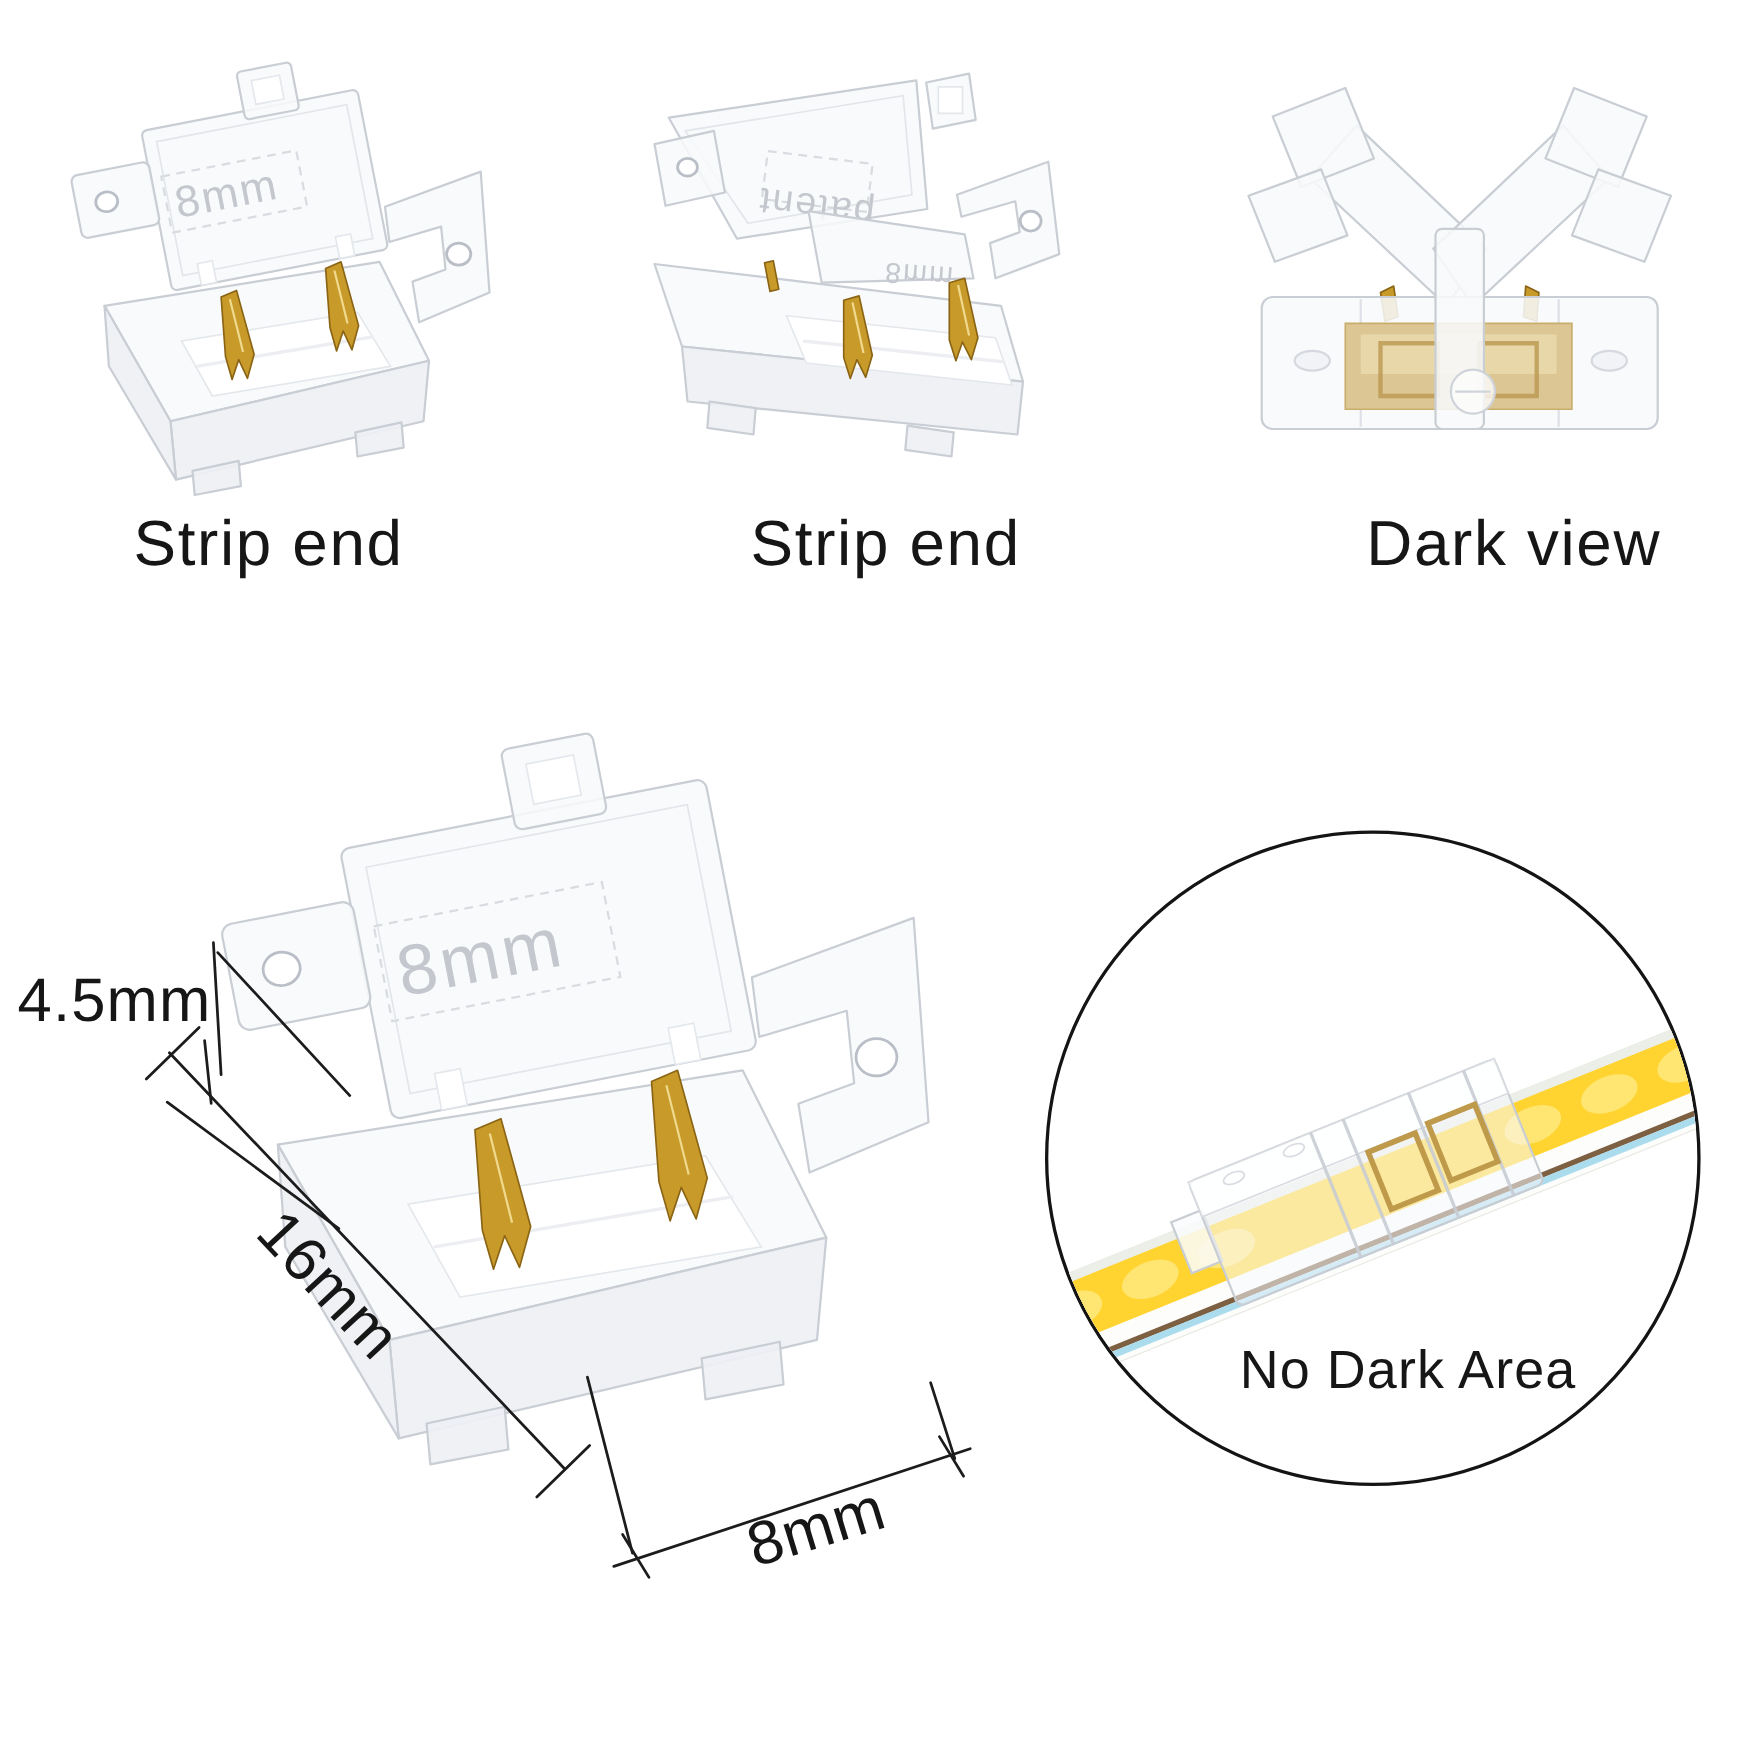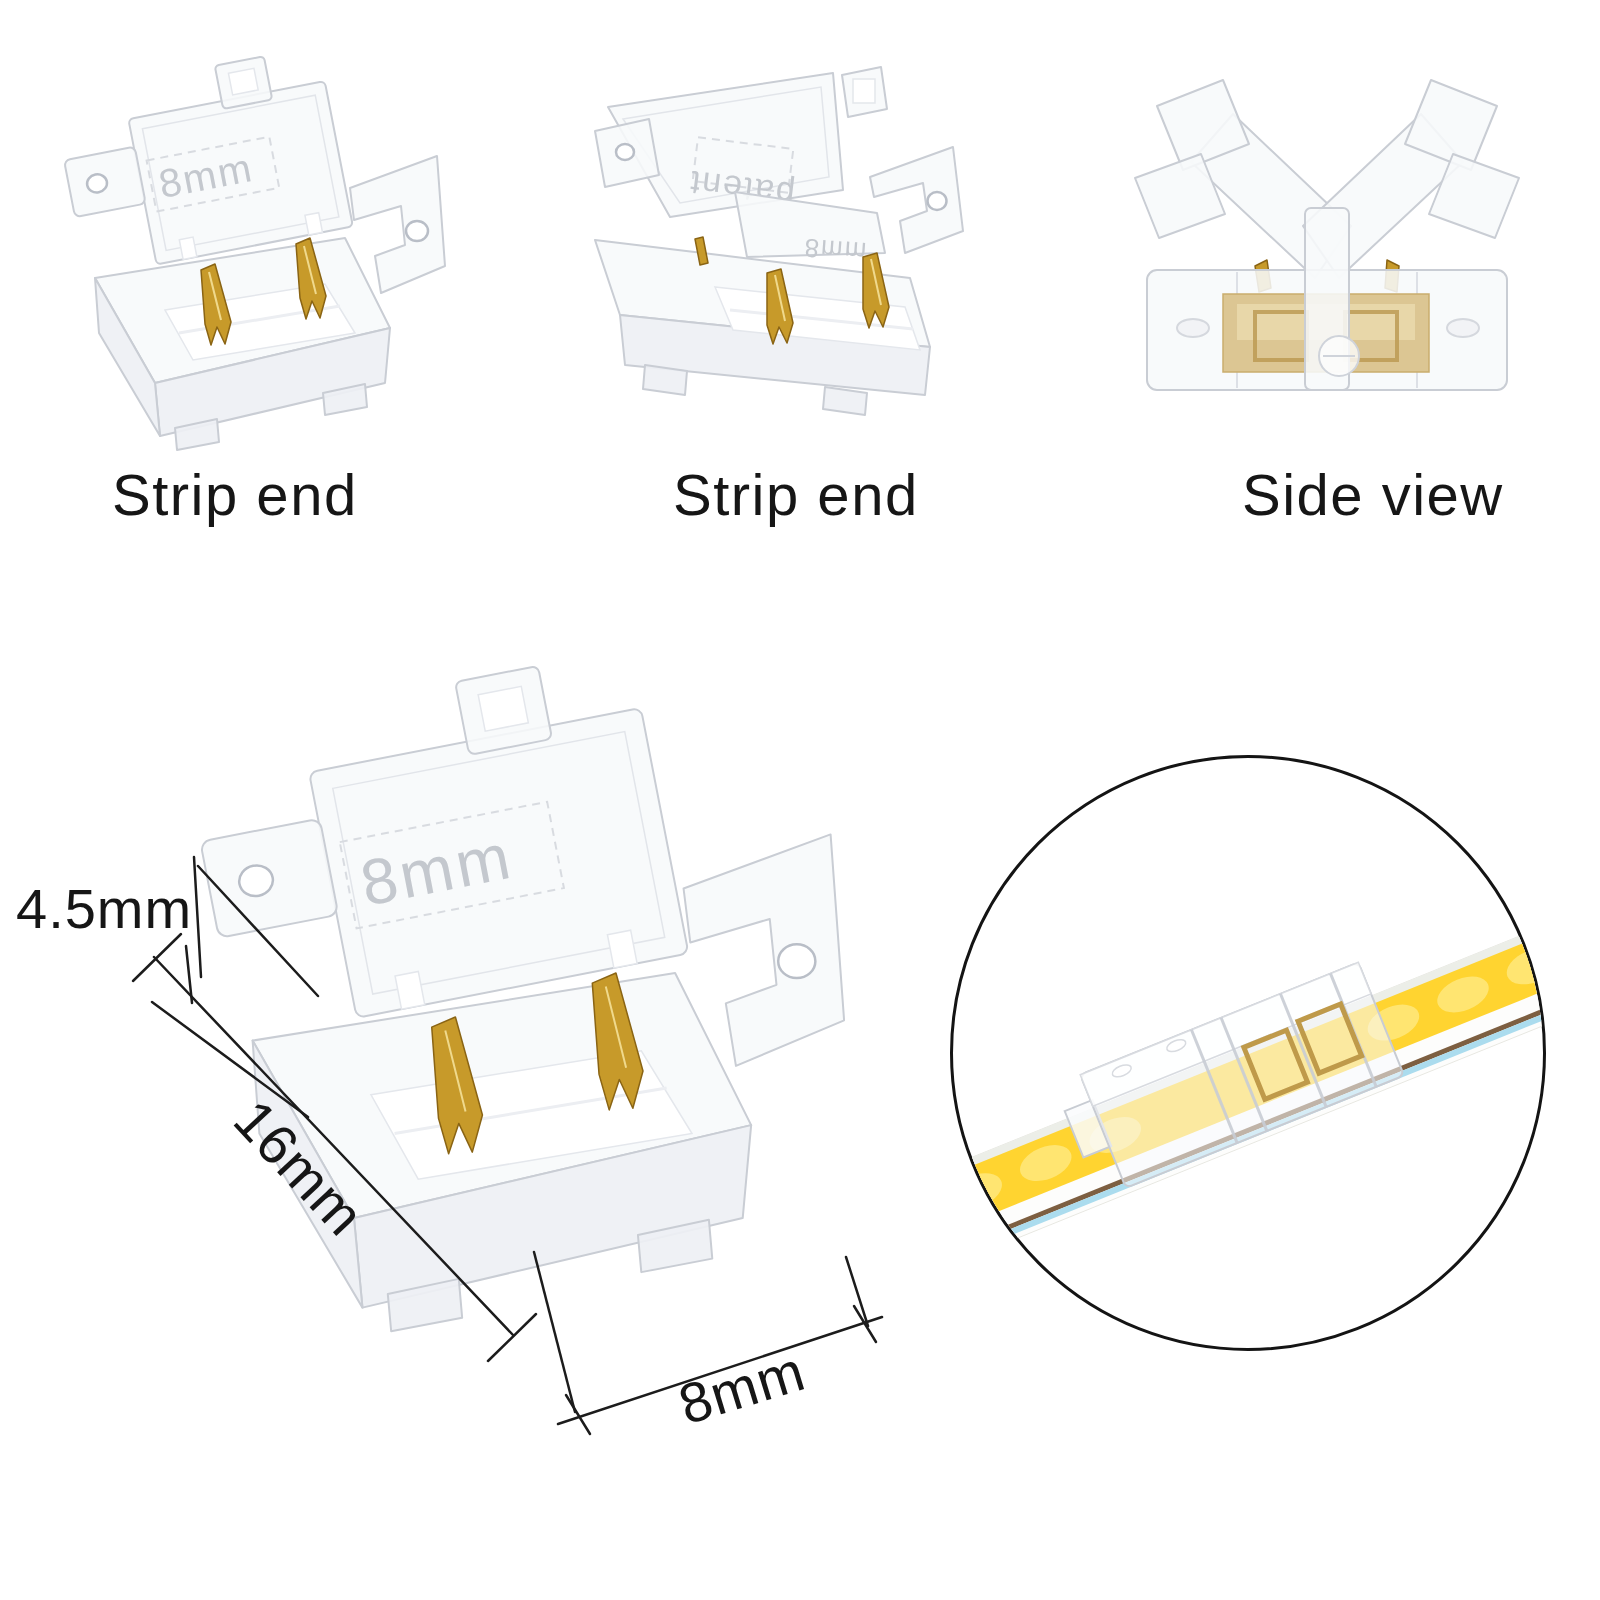--- a/index.html
+++ b/index.html
@@ -3,21 +3,21 @@
 <meta charset="utf-8">
 <style>
   html,body{margin:0;padding:0;background:#ffffff;}
   #canvas{
     position:relative;width:1600px;height:1600px;background:#ffffff;overflow:hidden;
     font-family:"Liberation Sans", sans-serif;color:#161616;
   }
   .fig{position:absolute;}
   .cap{
     position:absolute;font-size:58px;letter-spacing:1.5px;line-height:1.0;
-    color:#161616;text-align:left;white-space:nowrap;
+    color:#161616;text-align:right;white-space:nowrap;
   }
   .dim{
     position:absolute;font-size:56px;line-height:1.0;color:#161616;white-space:nowrap;
     letter-spacing:1px;
   }
   .dim-rot{text-align:center;}
   #dim-16{transform:rotate(47deg);transform-origin:center center;}
   #dim-8{transform:rotate(-17deg);transform-origin:center center;}
   #inset-circle{
     position:absolute;left:950px;top:755px;width:596px;height:596px;
@@ -154,21 +154,21 @@
       <ellipse cx="88" cy="288" rx="16" ry="9" fill="#f2f3f6" stroke="#d5d8de" stroke-width="2"></ellipse>
       <ellipse cx="358" cy="288" rx="16" ry="9" fill="#f2f3f6" stroke="#d5d8de" stroke-width="2"></ellipse>
       <rect class="plastic" x="200" y="168" width="44" height="182" rx="6"></rect>
       <circle cx="234" cy="316" r="20" fill="rgba(252,252,253,0.8)" stroke="#cfd3da" stroke-width="2"></circle>
       <line x1="218" y1="316" x2="250" y2="316" stroke="#cfd3da" stroke-width="2"></line>
     </g>
   </svg>
 
   <div class="cap" style="left:112px;top:466px;width:255px">Strip end</div>
   <div class="cap" style="left:673px;top:466px;width:255px">Strip end</div>
-  <div class="cap" style="left:1242px;top:466px;width:255px">Side view</div>
+  <div class="cap" style="left:1242px;top:466px;width:255px">Dark view</div>
 
   <svg class="fig" style="left:185px;top:635px" width="712" height="760" viewBox="0 0 712 760">
     <g transform="scale(1.69)">
       <g transform="rotate(-11 200 130)">
         <rect class="plastic" x="85" y="58" width="200" height="148" rx="5"></rect>
         <rect class="plastic-line" x="97" y="70" width="176" height="124"></rect>
         <rect class="plastic" x="180" y="22" width="50" height="44" rx="4"></rect>
         <rect class="white-slot" x="192" y="32" width="26" height="22"></rect>
         <g>
           <rect class="plastic" x="14" y="86" width="72" height="58" rx="6"></rect>
@@ -250,15 +250,16 @@
           <line x1="-8" y1="-52" x2="-8" y2="70" stroke="rgba(200,204,212,0.9)" stroke-width="3"></line>
           <line x1="56" y1="-52" x2="56" y2="70" stroke="rgba(200,204,212,0.9)" stroke-width="3"></line>
           <line x1="110" y1="-52" x2="110" y2="70" stroke="rgba(200,204,212,0.9)" stroke-width="3"></line>
           <rect x="2" y="-16" width="46" height="56" fill="none" stroke="#bf9a4a" stroke-width="5"></rect>
           <rect x="62" y="-20" width="46" height="56" fill="none" stroke="#bf9a4a" stroke-width="5"></rect>
           <ellipse cx="-120" cy="-40" rx="10" ry="5" fill="#ffffff" stroke="#d8dbe0" stroke-width="1.5"></ellipse>
           <ellipse cx="-60" cy="-43" rx="10" ry="5" fill="#ffffff" stroke="#d8dbe0" stroke-width="1.5"></ellipse>
         </g>
       </g>
     </svg>
+    <div class="inset-cap">No Dark Area</div>
   </div>
 
 </div>
 
 </body></html>

